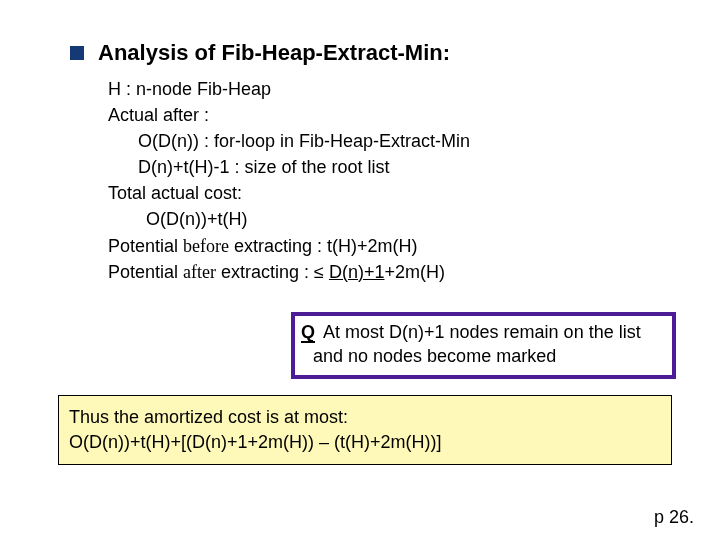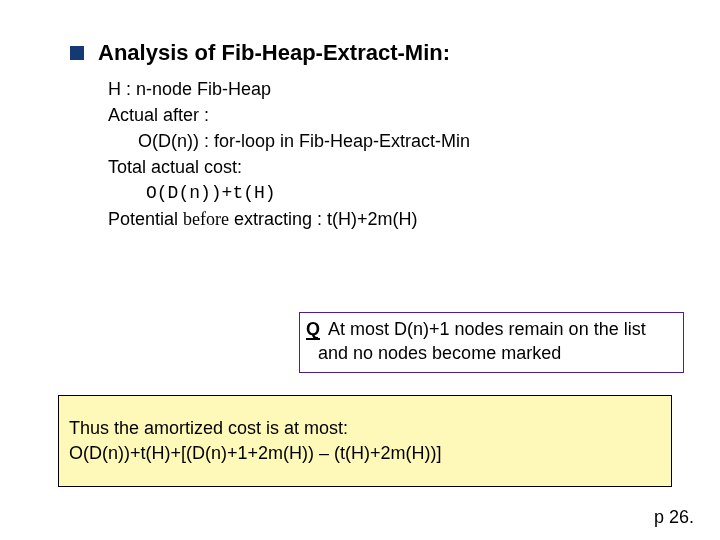--- a/index.html
+++ b/index.html
@@ -37,29 +37,29 @@
     font-weight: bold;
     font-size: 22px;
   }
   .body {
     font-family: Arial, "Helvetica Neue", Helvetica, sans-serif;
     font-size: 18px;
     line-height: 1.45;
     margin-left: 18px;
   }
   .ind1 { margin-left: 30px; }
-  .ind2 { margin-left: 38px; font-family: Liberation Mono, monospace; }
+  .ind2 { margin-left: 38px; }
   .ital { font-family: "Times New Roman", Times, serif; }
   .uline { text-decoration: underline; }
   .callout {
     position: absolute;
-    right: 36px;
+    right: 44px;
     top: 312px;
     width: 385px;
-    border: 1px solid #4c1d95;
+    border: 4px solid #4c1d95;
     background: #fff;
     font-family: Arial, sans-serif;
     font-size: 18px;
     line-height: 1.35;
     padding: 4px 6px 6px 6px;
     box-sizing: border-box;
   }
   .callout .q {
     font-weight: bold;
     border-bottom: 2px solid #000;
@@ -70,21 +70,21 @@
   .conclusion {
     position: absolute;
     left: 58px;
     right: 48px;
     top: 395px;
     border: 1px solid #000;
     background: #fff9b9;
     font-family: Arial, sans-serif;
     font-size: 18px;
     line-height: 1.4;
-    padding: 20px 10px;
+    padding: 9px 10px;
   }
   .pagenum {
     position: absolute;
     right: 26px;
     bottom: 12px;
     font-family: Arial, sans-serif;
     font-size: 18px;
   }
 </style>
 </head>
@@ -93,24 +93,28 @@
 <div class="slide">
   <div class="title-row">
     <div class="bullet"></div>
     <div class="title">Analysis of Fib-Heap-Extract-Min:</div>
   </div>
 
   <div class="body">
     <div>H : n-node Fib-Heap</div>
     <div>Actual after :</div>
     <div class="ind1">O(D(n)) : for-loop in Fib-Heap-Extract-Min</div>
+    <div class="ind1">D(n)+t(H)-1 : size of the root list</div>
     <div>Total actual cost:</div>
     <div class="ind2">O(D(n))+t(H)</div>
     <div>
       <span>Potential </span><span class="ital">before</span><span> extracting : t(H)+2m(H)</span>
+    </div>
+    <div>
+      <span>Potential </span><span class="ital">after</span><span> extracting : ≤ </span><span class="uline">D(n)+1</span><span>+2m(H)</span>
     </div>
   </div>
 </div>
 
 <div class="callout">
   <span class="q">Q</span><span> At most D(n)+1 nodes remain on the list</span><br>
   <span style="margin-left:12px;display:inline-block">and no nodes become marked</span>
 </div>
 
 <div class="conclusion">

